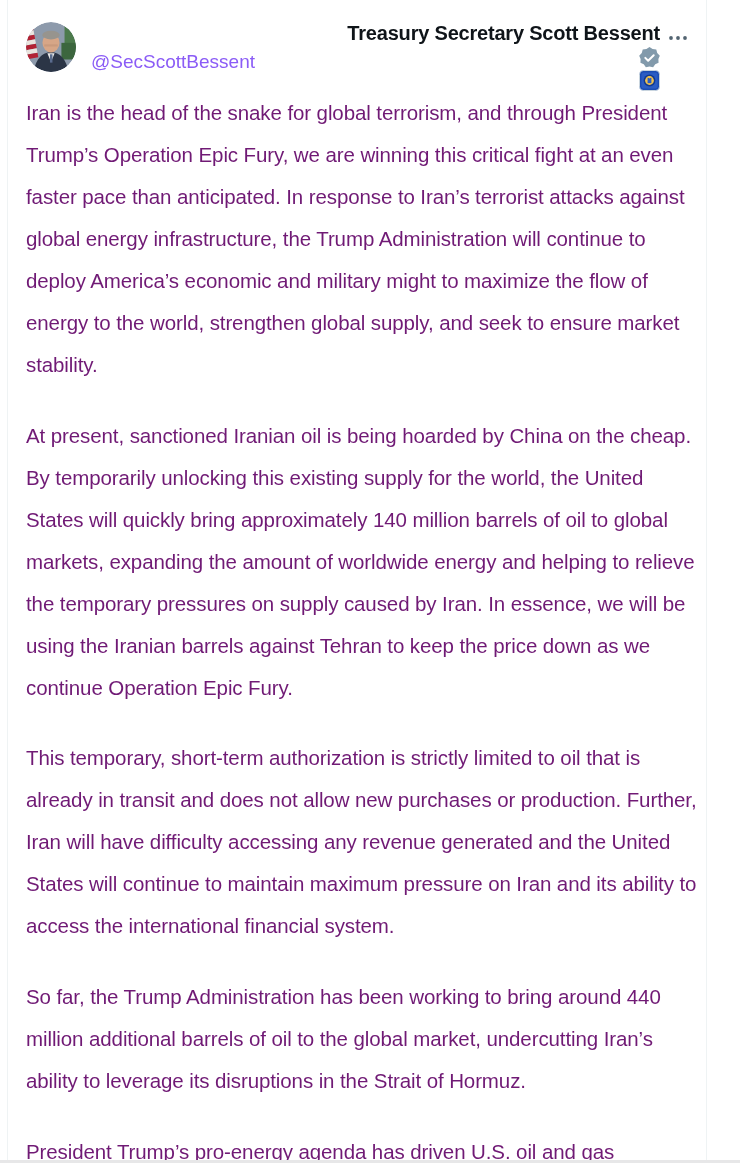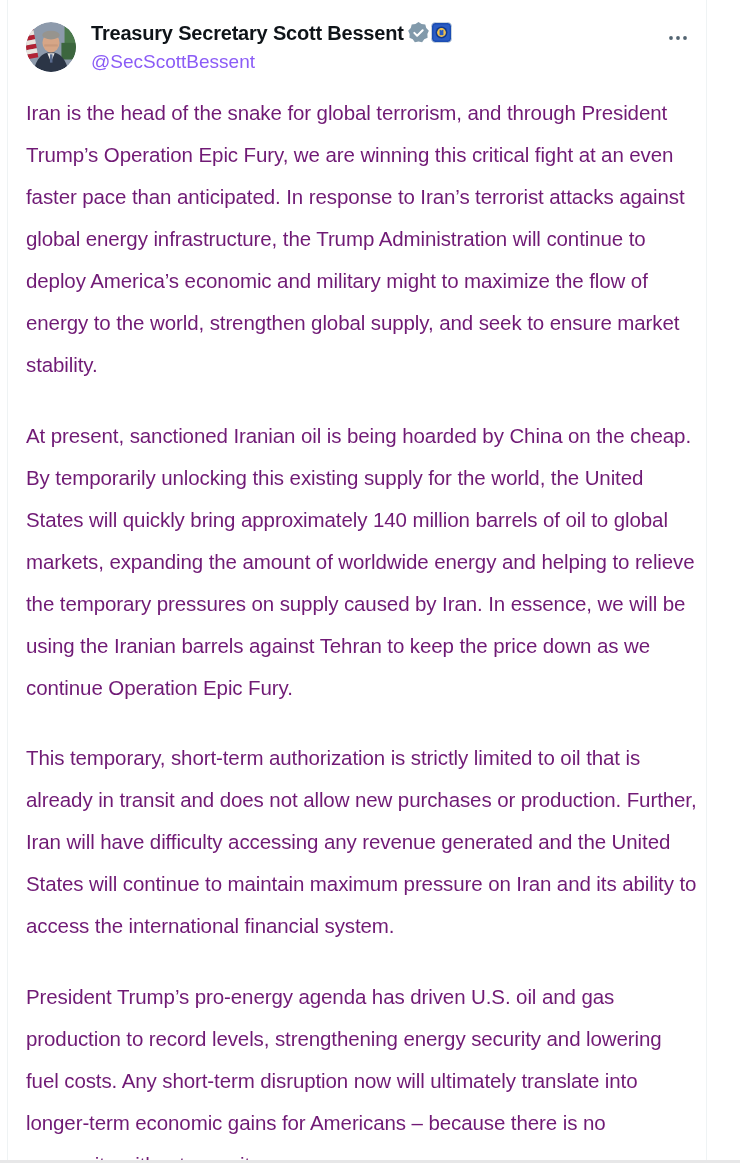--- a/index.html
+++ b/index.html
@@ -44,23 +44,24 @@
     flex: 0 0 auto;
     cursor: pointer;
   }
   .author-block {
     margin-left: 15px;
     flex: 1 1 auto;
     min-width: 0;
   }
   .name-row {
     display: flex;
-    align-items: flex-start;
+    align-items: flex-end;
     gap: 2px;
     height: 26px;
+    flex-direction: column;
   }
   .display-name {
     font-size: 20px;
     font-weight: bold;
     letter-spacing: -0.2px;
     white-space: nowrap;
     cursor: pointer;
   }
   .verified-badge { width: 21px; height: 21px; flex: 0 0 auto; margin-left: 2px; }
   .affiliation-badge {
@@ -185,20 +186,21 @@
         <circle cx="18" cy="11" r="1.9" fill="#536471"></circle>
       </svg>
     </div>
   </div>
 
   
   <div class="tweet-text">
     <p>Iran is the head of the snake for global terrorism, and through President Trump’s Operation Epic Fury, we are winning this critical fight at an even faster pace than anticipated.  In response to Iran’s terrorist attacks against global energy infrastructure, the Trump Administration will continue to deploy America’s economic and military might to maximize the flow of energy to the world, strengthen global supply, and seek to ensure market stability.</p>
     <p>At present, sanctioned Iranian oil is being hoarded by China on the cheap. By temporarily unlocking this existing supply for the world, the United States will quickly bring approximately 140 million barrels of oil to global markets, expanding the amount of worldwide energy and helping to relieve the temporary pressures on supply caused by Iran. In essence, we will be using the Iranian barrels against Tehran to keep the price down as we continue Operation Epic Fury.</p>
     <p>This temporary, short-term authorization is strictly limited to oil that is already in transit and does not allow new purchases or production. Further, Iran will have difficulty accessing any revenue generated and the United States will continue to maintain maximum pressure on Iran and its ability to access the international financial system.</p>
+    <p>So far, the Trump Administration has been working to bring around 440 million additional barrels of oil to the global market, undercutting Iran’s ability to leverage its disruptions in the Strait of Hormuz.</p>
     <p>President Trump’s pro-energy agenda has driven U.S. oil and gas production to record levels, strengthening energy security and lowering fuel costs. Any short-term disruption now will ultimately translate into longer-term economic gains for Americans – because there is no prosperity without security.</p>
   </div>
 
   
   <a class="translate-link">Перевести пост</a>
 
   
   <div class="meta-row"><span>1:10 AM</span><span> · </span><span>21 мар. 2026 г.</span><span> · </span><span class="views-count">2,5 млн</span><span> просмотров</span></div>
 
 </div>

